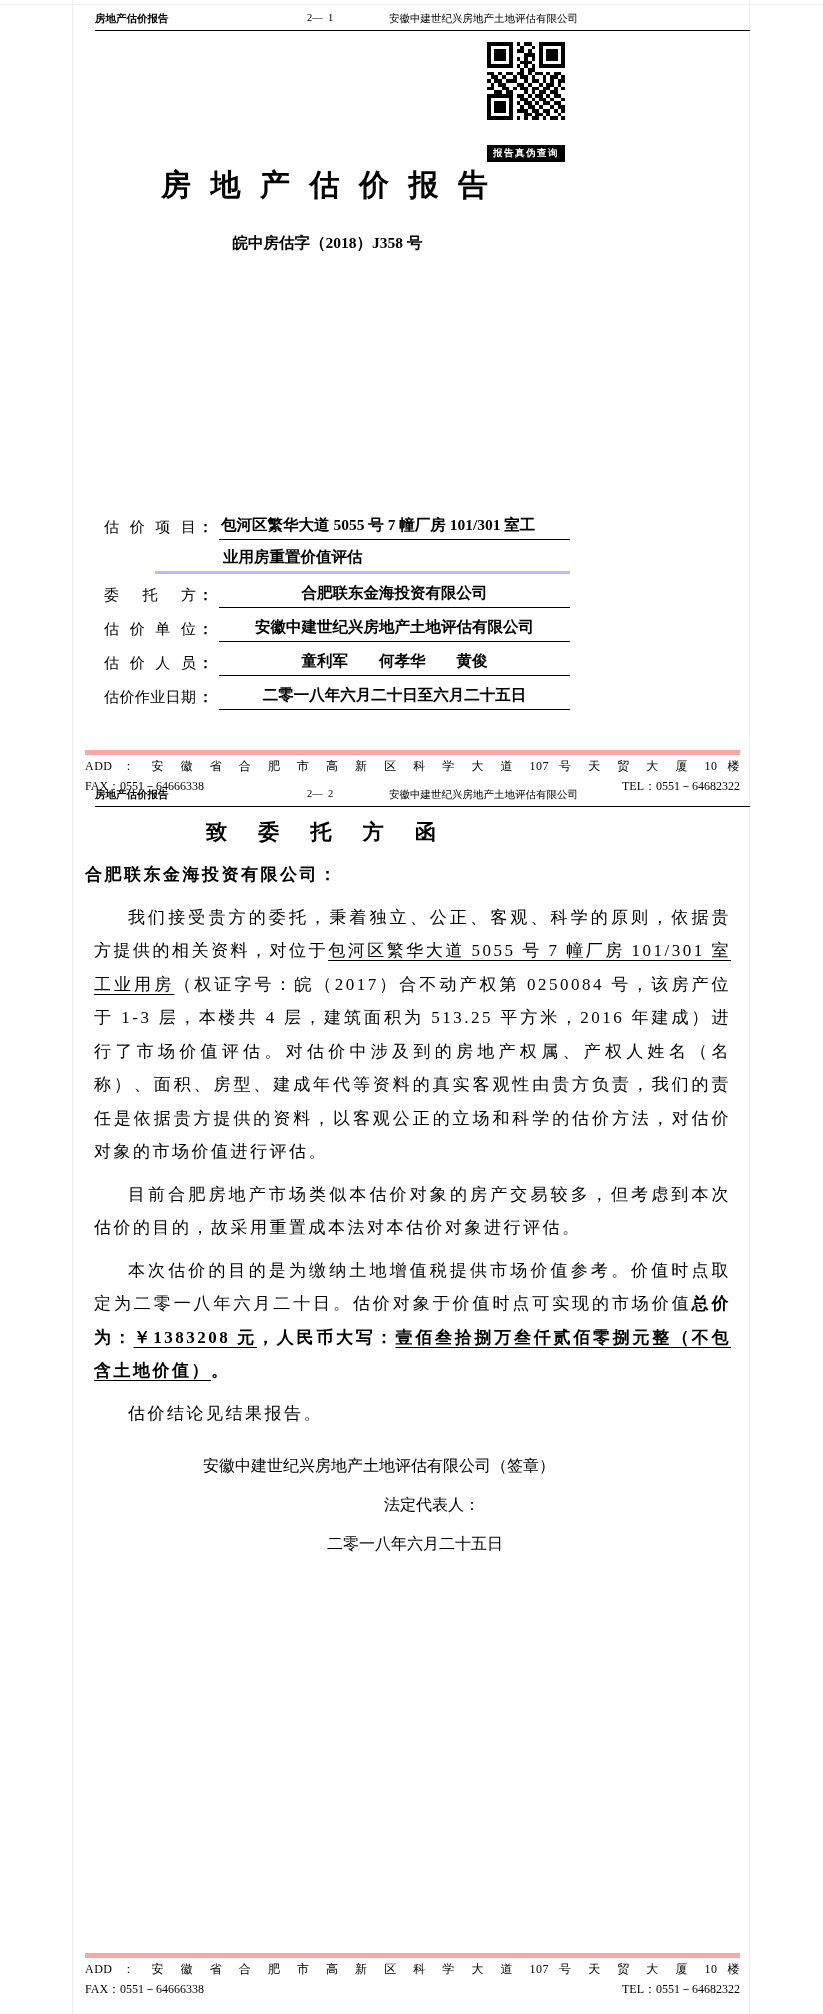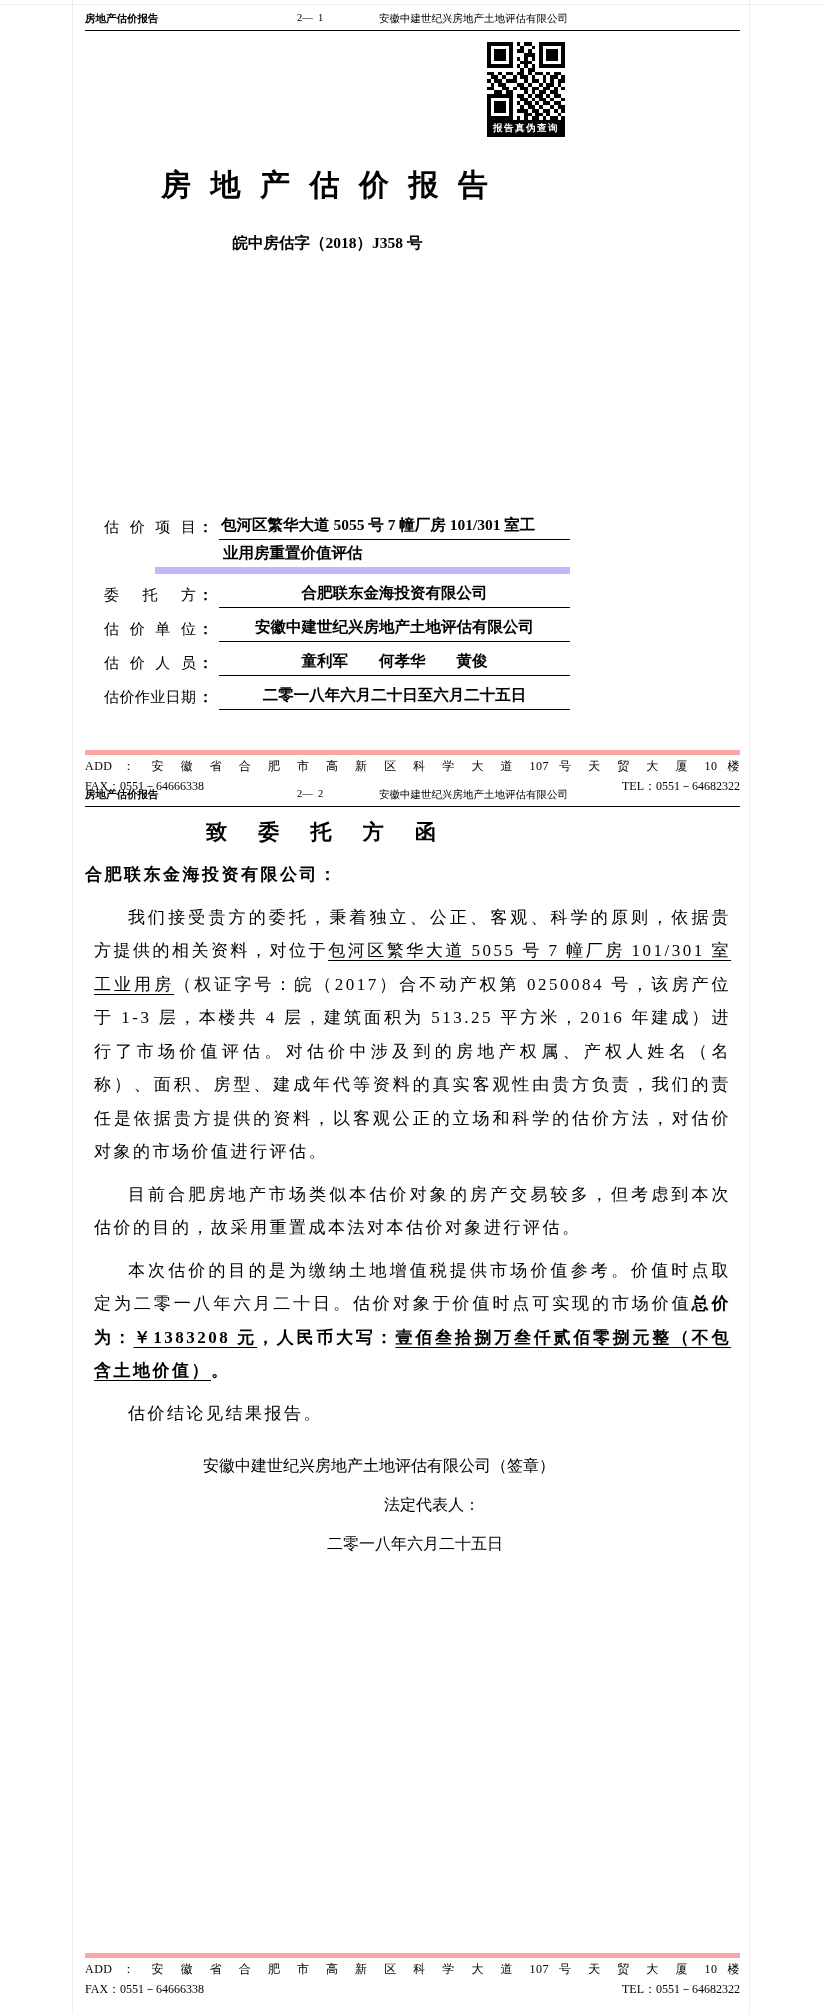--- a/index.html
+++ b/index.html
@@ -8,53 +8,53 @@
     background:#ffffff;color:#000;
     font-family:"Liberation Serif","DejaVu Serif",serif;
     overflow:hidden;
   }
   .scan-edge{position:absolute;background:#eeeeee;}
   .edge-left{left:72px;top:0;width:1px;height:2014px;}
   .edge-right{left:749px;top:0;width:1px;height:2014px;}
   .edge-top{left:0;top:4px;width:823px;height:1px;}
 
   
-  .hdr{position:absolute;left:85px;width:655px;border-bottom:1px solid #000;
+  .hdr{position:absolute;left:95px;width:655px;border-bottom:1px solid #000;
        display:flex;align-items:flex-start;font-size:10.5px;padding-bottom:4px;}
   .hdr-1{top:12px;}
   .hdr-2{top:788px;}
   .h-left{width:212px;font-weight:bold;}
   .h-page{width:82px;white-space:pre;}
   .h-co{flex:1;}
 
   
   .qr-wrap{position:absolute;left:487px;top:42px;width:78px;}
   .qr-svg{display:block;width:78px;height:78px;background:#fff;}
   .qr-svg rect{fill:#000;}
   .qr-label{background:#000;color:#fff;text-align:center;font-size:9.5px;
             letter-spacing:1.5px;padding:2px 0;font-weight:bold;
-            font-family:"Liberation Sans","DejaVu Sans",sans-serif;}
+            font-family:"Liberation Sans","DejaVu Sans",sans-serif;margin-top:25px;}
 
   
   .title1{position:absolute;left:85px;width:485px;top:165px;text-align:center;
           font-size:30px;font-weight:bold;letter-spacing:6px;white-space:pre-wrap;}
   .docno{position:absolute;left:85px;width:485px;top:233px;text-align:center;
          font-size:15.5px;font-weight:bold;}
 
   
   .fields{position:absolute;left:104px;top:506px;width:466px;}
   .frow{display:flex;align-items:flex-end;height:34px;}
   .flabel{width:92px;font-size:15px;font-weight:normal;
           text-align:justify;text-align-last:justify;padding-bottom:3px;}
   .fcolon{font-size:15px;font-weight:bold;margin:0 2px;padding-bottom:3px;}
   .fvalue{flex:1;margin-left:4px;border-bottom:1px solid #000;
           font-size:15.5px;font-weight:bold;padding:0 2px 3px 2px;white-space:pre-wrap;}
   .fvalue.center{text-align:center;}
   .frow2{display:flex;align-items:flex-end;height:34px;padding-left:51px;}
-  .fcont{flex:1;border-bottom:7px solid #c4b5fd;font-size:15.5px;font-weight:bold;
+  .fcont{flex:1;border-bottom:3px solid #c4b5fd;font-size:15.5px;font-weight:bold;
          padding:0 2px 3px 68px;}
 
   
   .pg-footer{position:absolute;left:85px;width:655px;border-top:5px solid #fca5a5;
              padding-top:3px;font-size:12px;}
   .pgf-1{top:750px;}
   .pgf-2{top:1953px;}
   .f-add{text-align:justify;text-align-last:justify;letter-spacing:0.5px;}
   .f-line2{display:flex;justify-content:space-between;margin-top:3px;gap:12px;}
 

